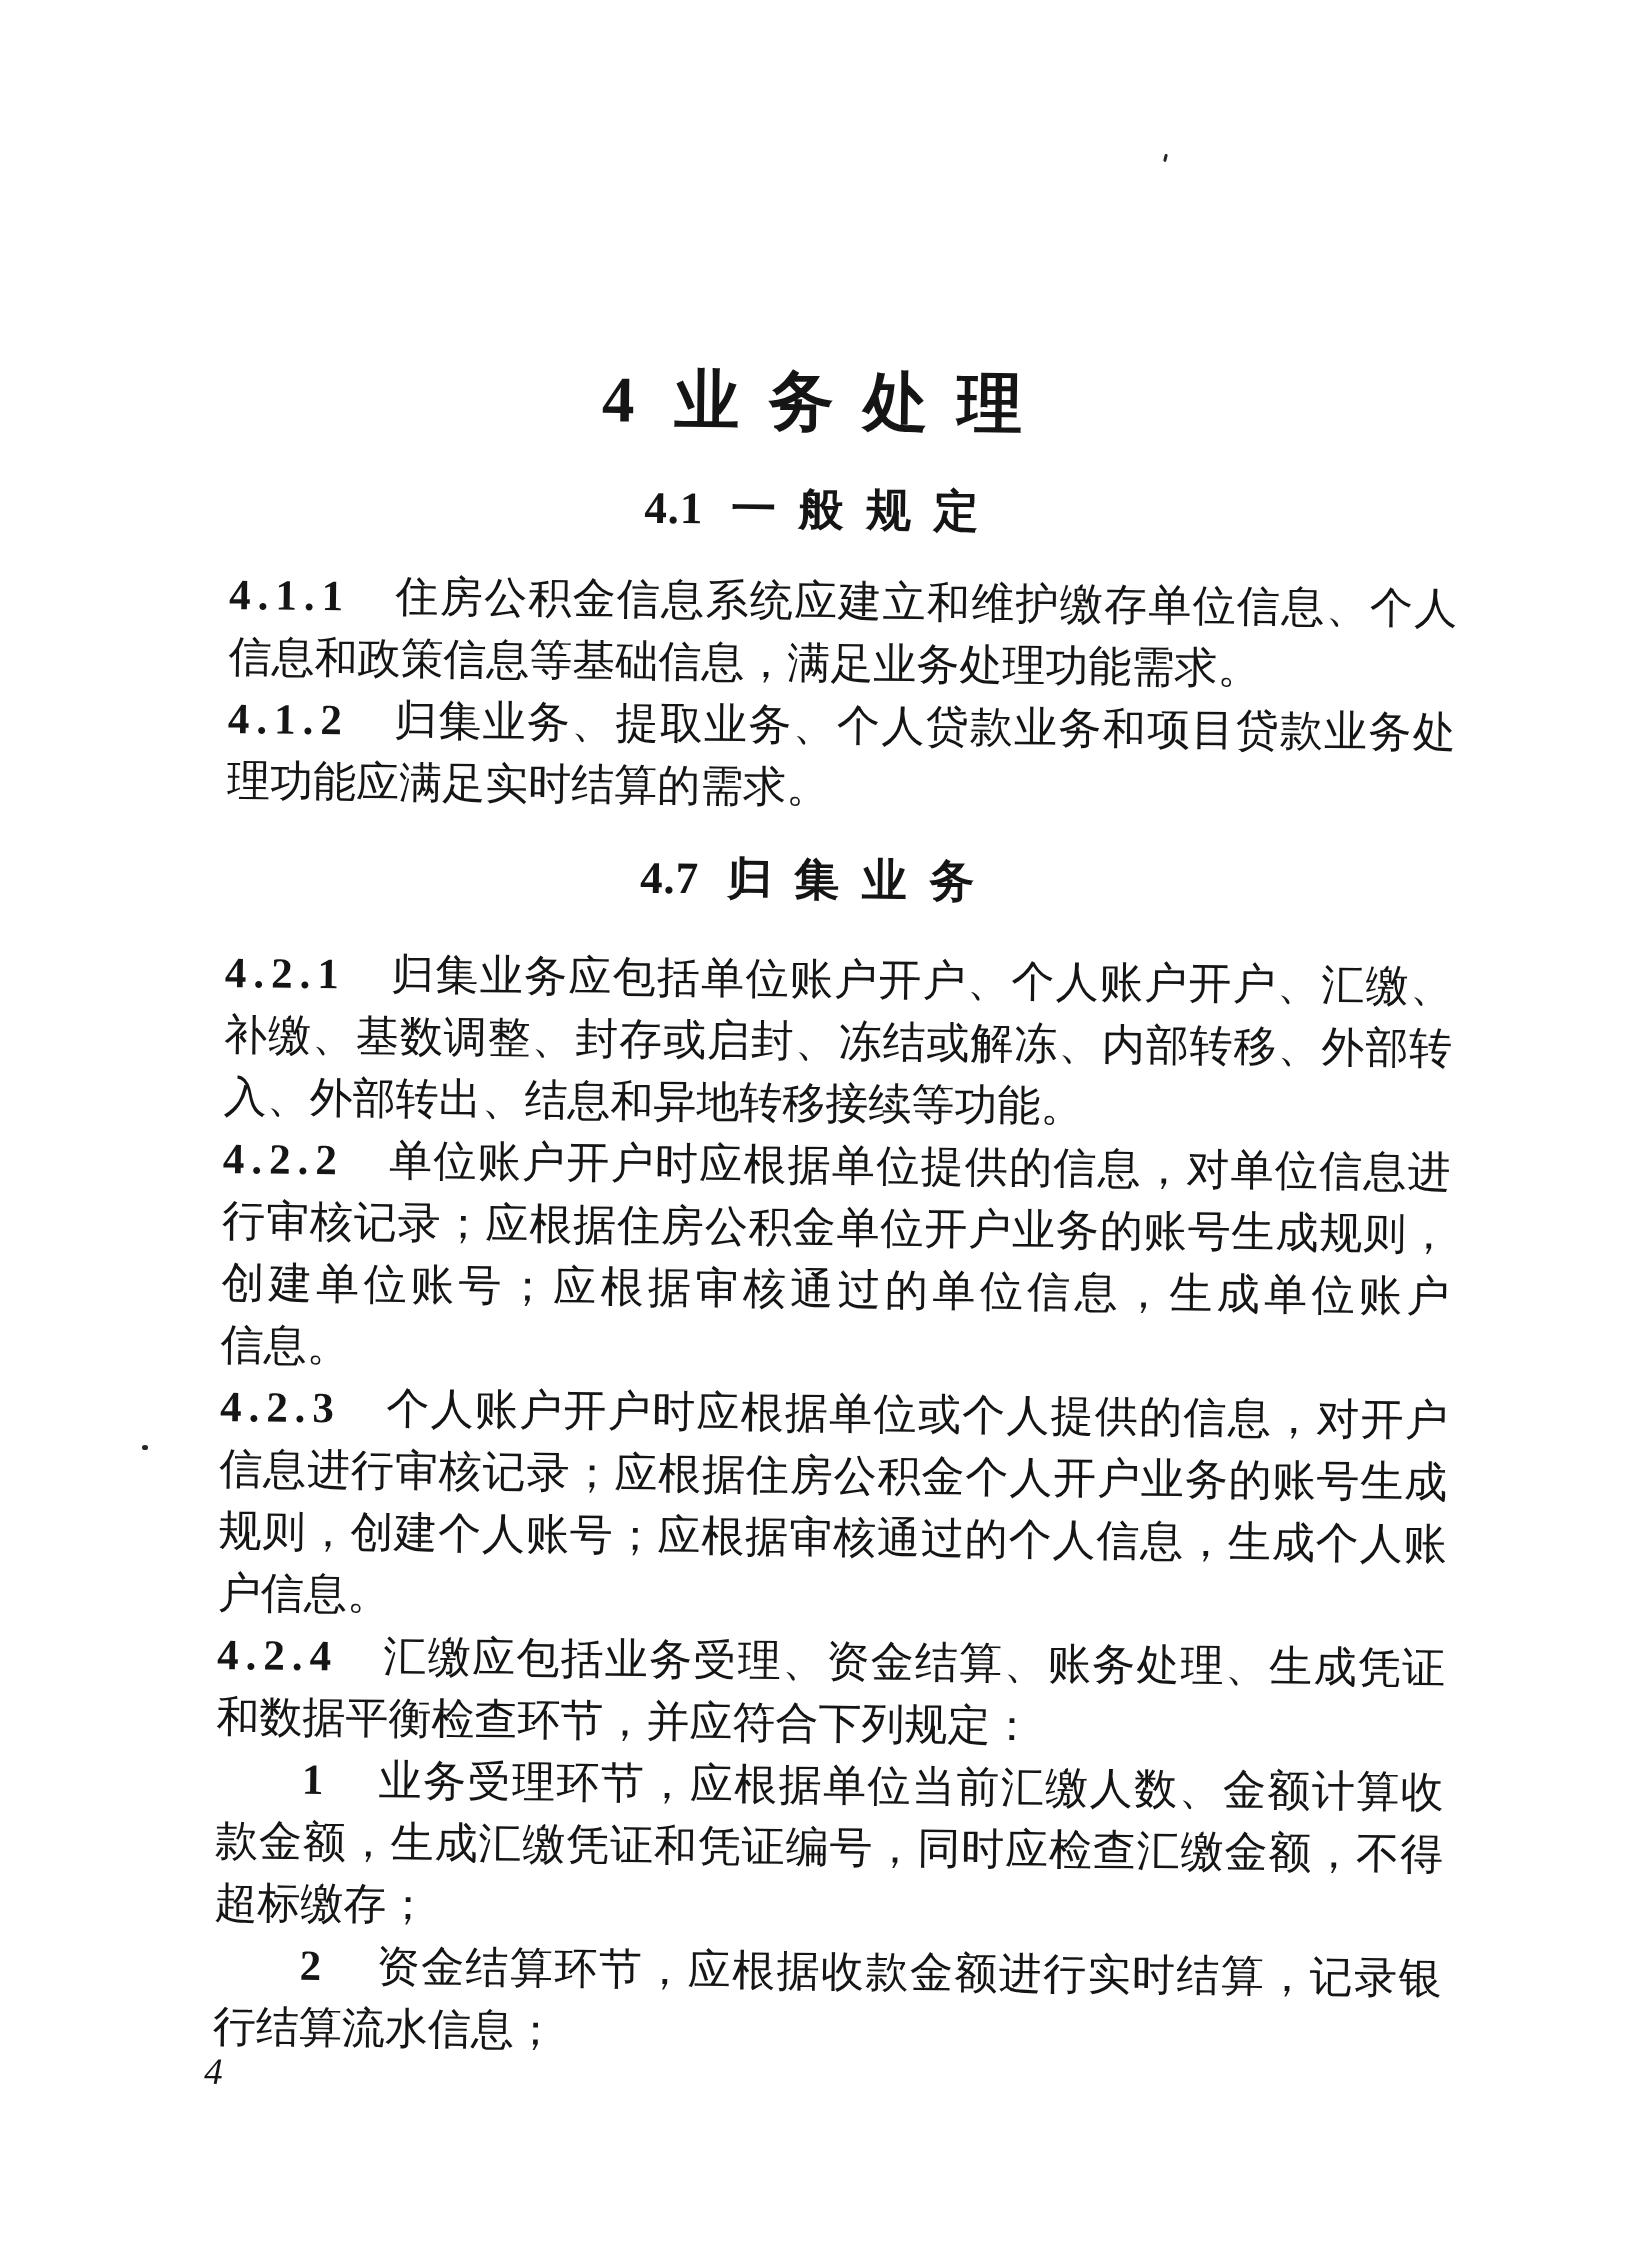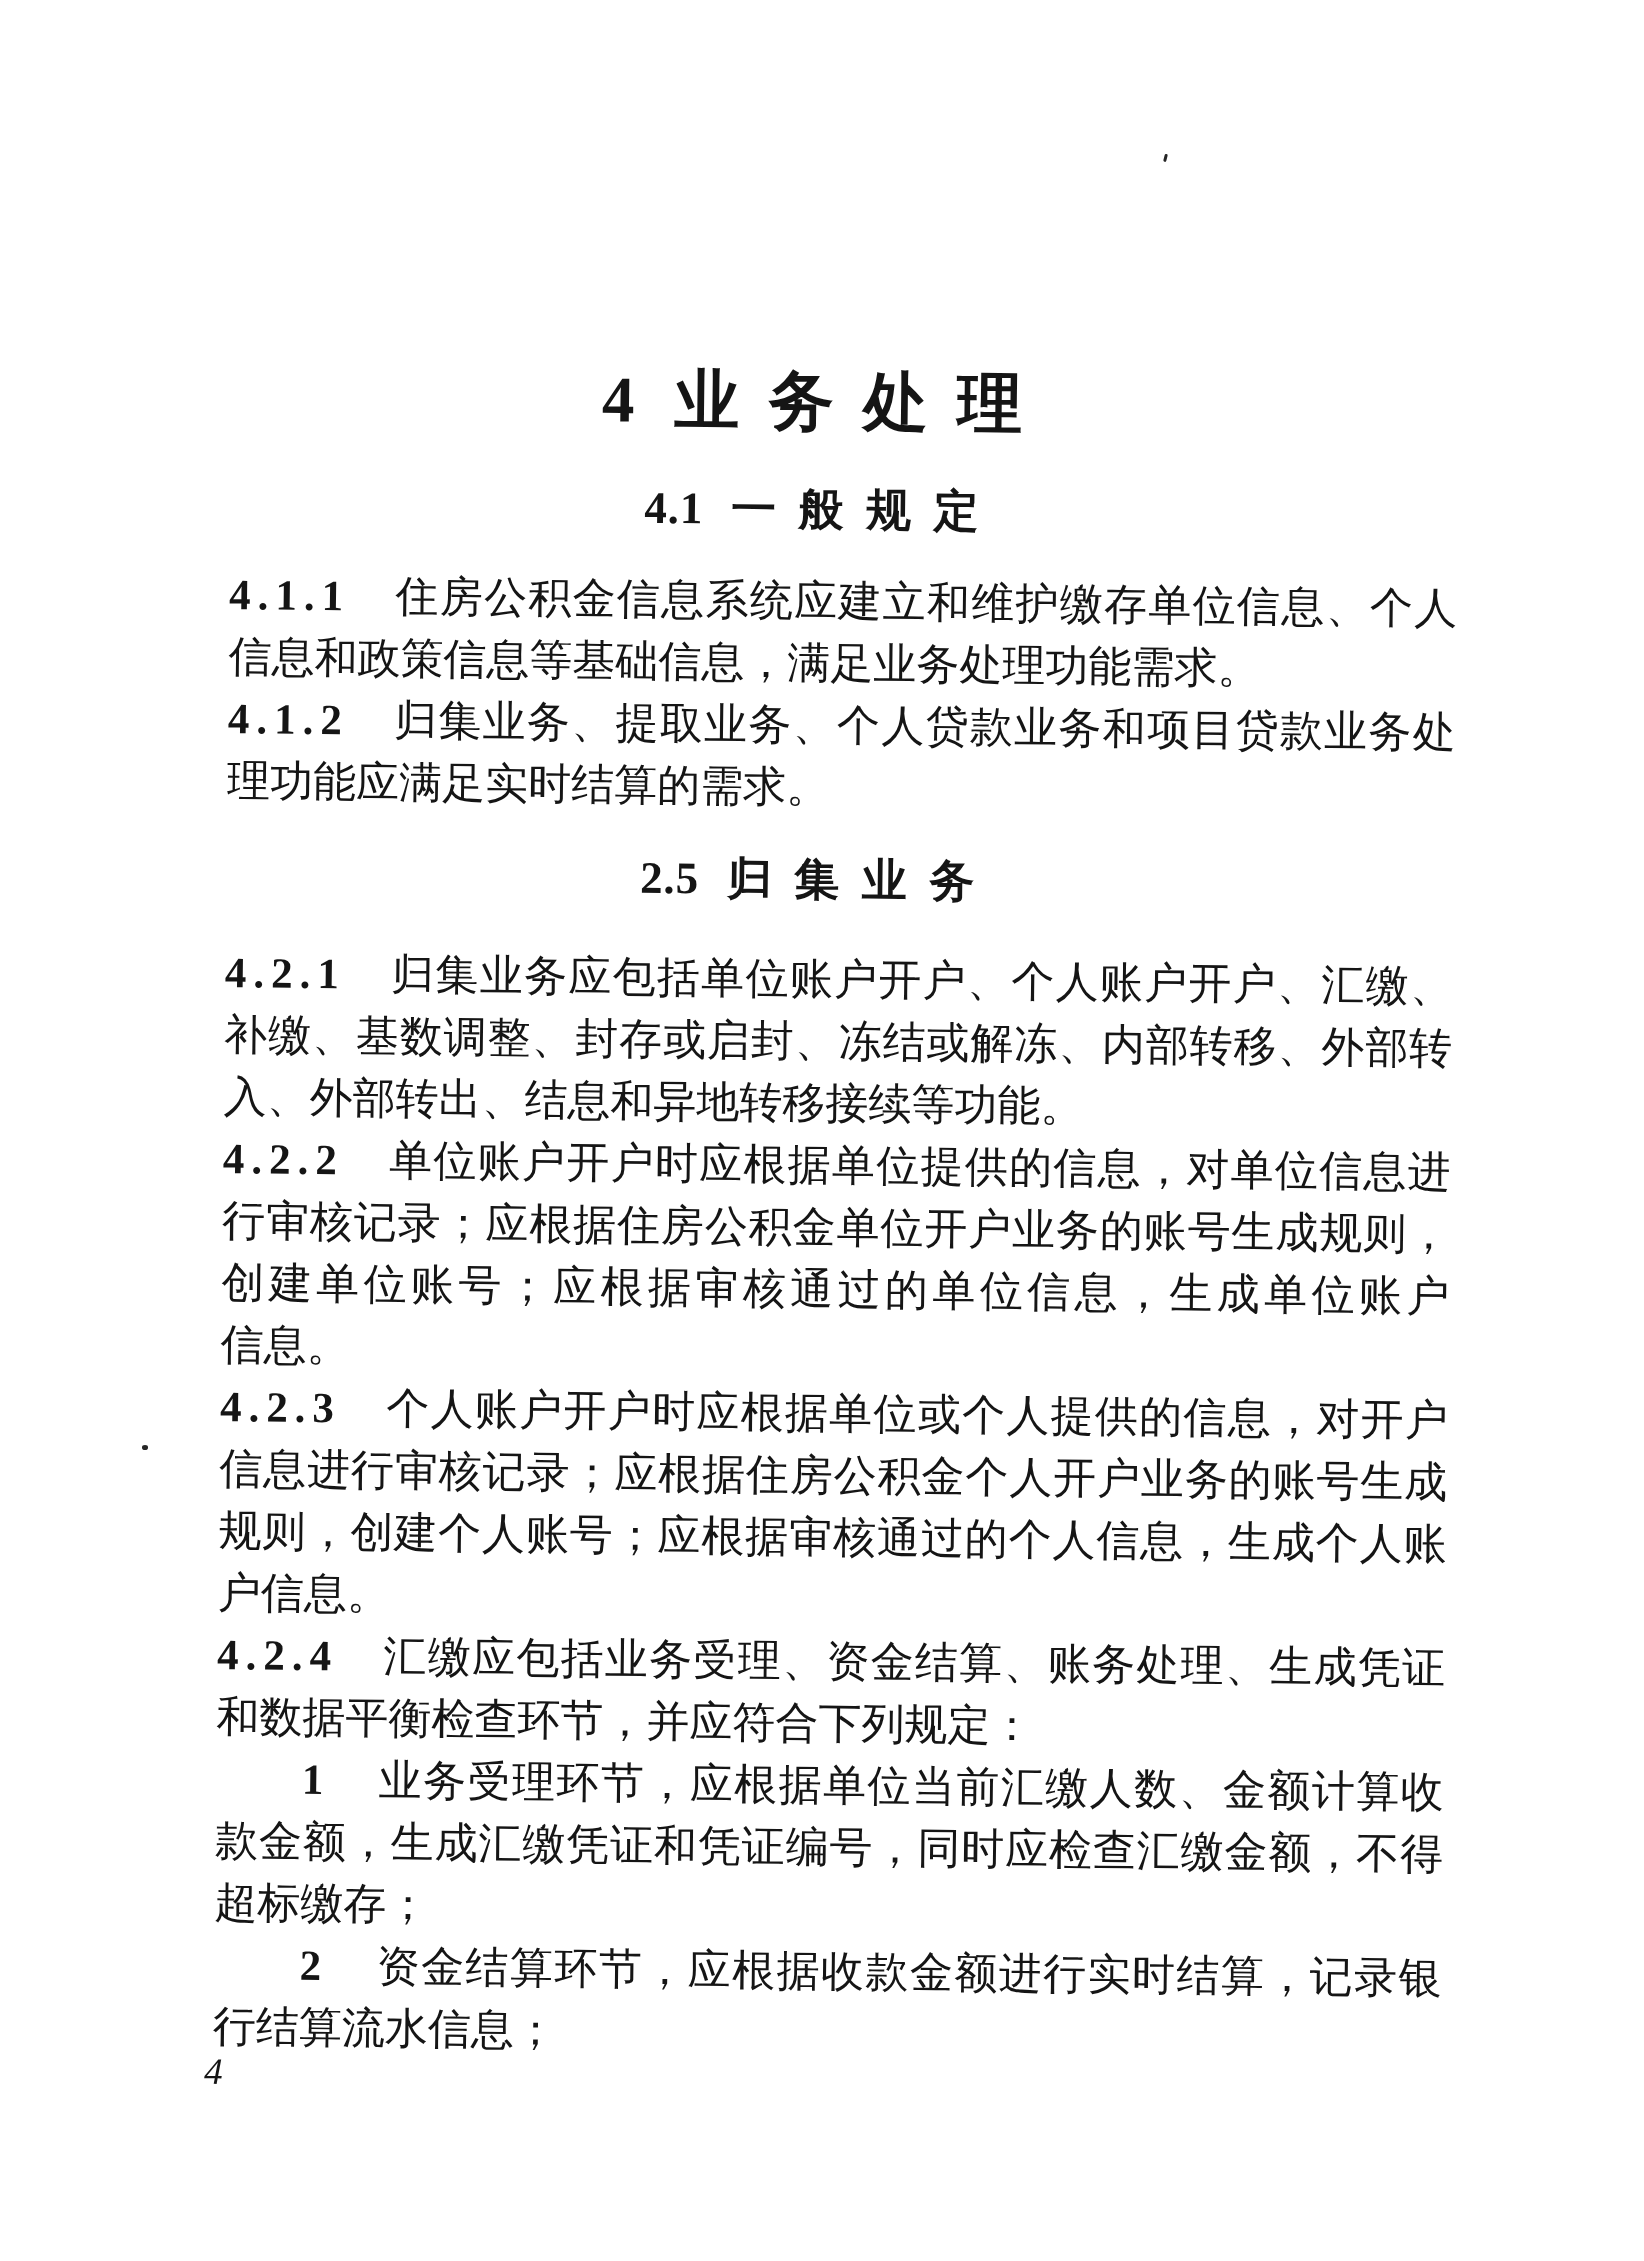--- a/index.html
+++ b/index.html
@@ -92,21 +92,21 @@
     </div>
 
     <div class="body-block" id="block1">
       <div class="ln j"><span class="cnum">4.1.1</span><span>住房公积金信息系统应建立和维护缴存单位信息、个人</span></div>
       <div class="ln"><span>信息和政策信息等基础信息，满足业务处理功能需求。</span></div>
       <div class="ln j"><span class="cnum">4.1.2</span><span>归集业务、提取业务、个人贷款业务和项目贷款业务处</span></div>
       <div class="ln"><span>理功能应满足实时结算的需求。</span></div>
     </div>
 
     <div class="sec-heading" id="h42">
-      <span class="num">2.5</span><span>归 集 业 务</span>
+      <span class="num">4.7</span><span>归 集 业 务</span>
     </div>
 
     <div class="body-block" id="block2">
       <div class="ln j"><span class="cnum">4.2.1</span><span>归集业务应包括单位账户开户、个人账户开户、汇缴、</span></div>
       <div class="ln j"><span>补缴、基数调整、封存或启封、冻结或解冻、内部转移、外部转</span></div>
       <div class="ln"><span>入、外部转出、结息和异地转移接续等功能。</span></div>
       <div class="ln j"><span class="cnum">4.2.2</span><span>单位账户开户时应根据单位提供的信息，对单位信息进</span></div>
       <div class="ln j"><span>行审核记录；应根据住房公积金单位开户业务的账号生成规则，</span></div>
       <div class="ln j"><span>创建单位账号；应根据审核通过的单位信息，生成单位账户</span></div>
       <div class="ln"><span>信息。</span></div>

